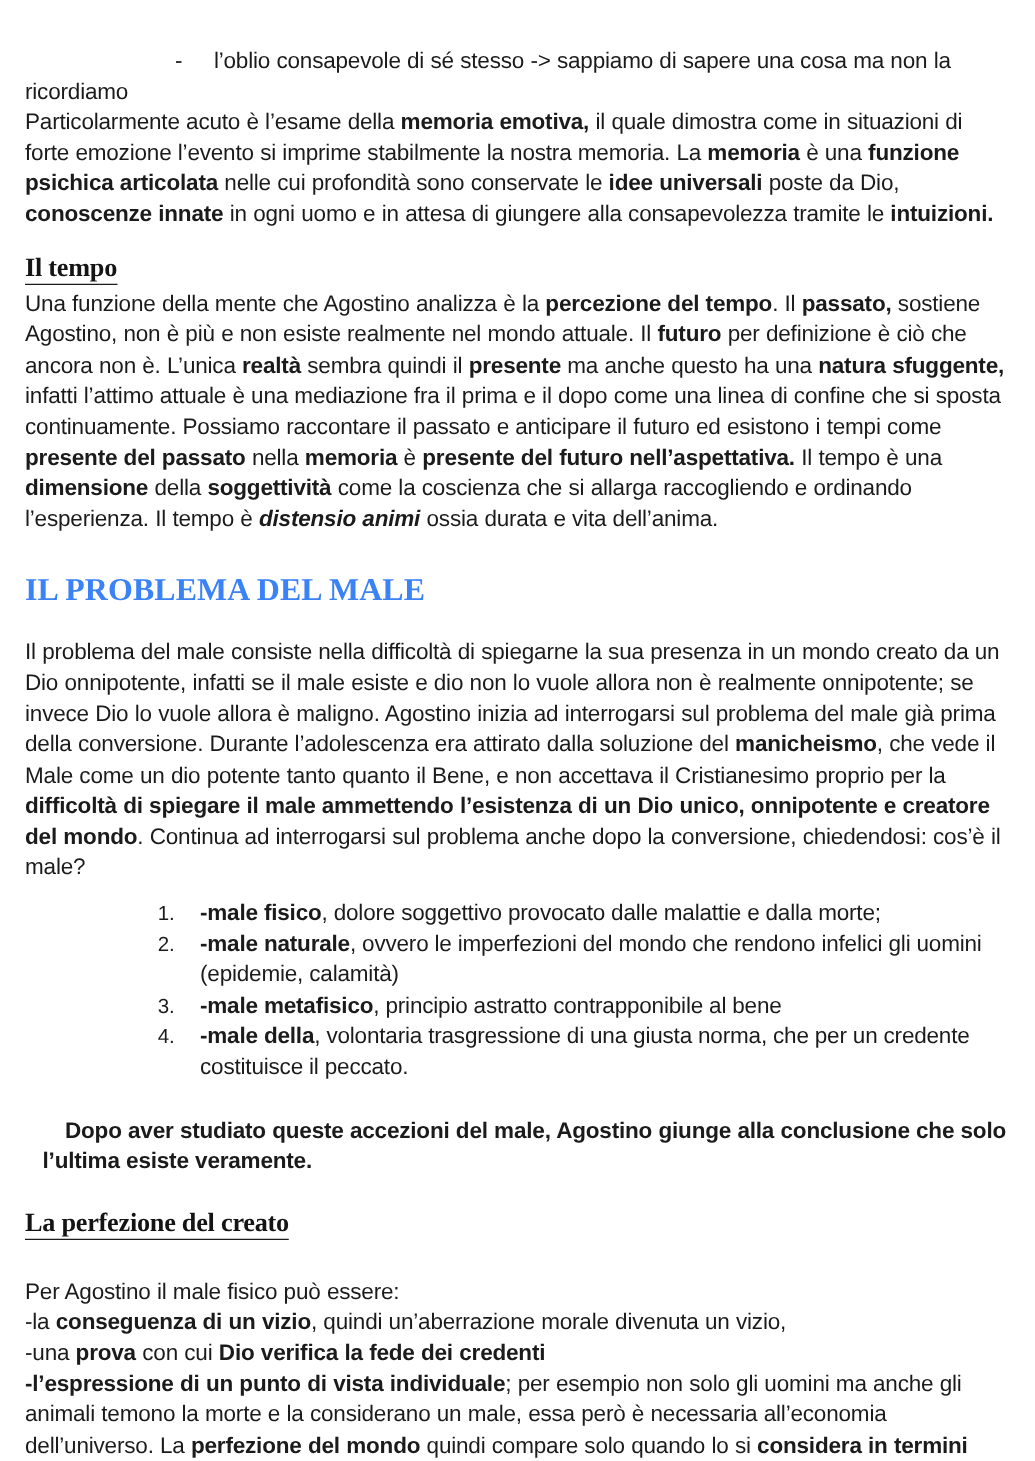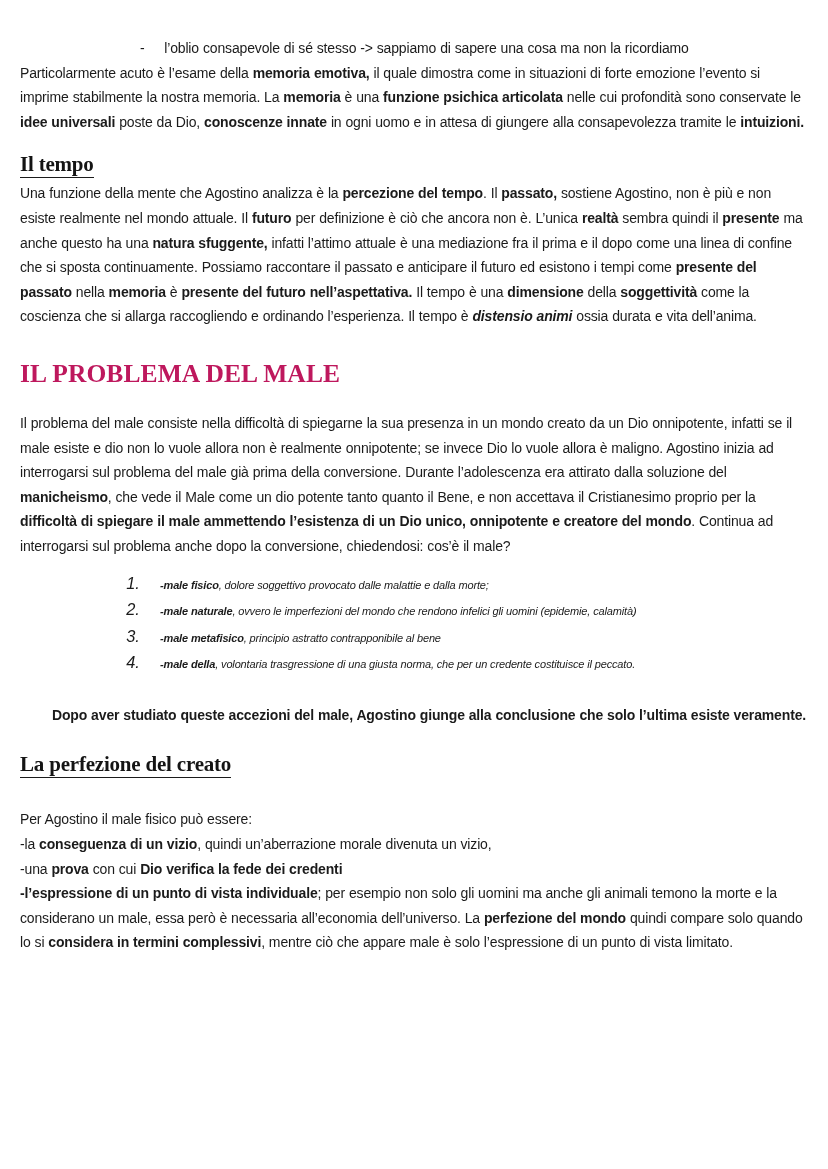--- a/index.html
+++ b/index.html
@@ -17,21 +17,21 @@
   .page {
     position: relative;
     width: 828px;
     height: 1169px;
     background: #ffffff;
     box-sizing: border-box;
     padding: 36px 18px 0 20px;
   }
   .body-text {
     font-family: "Liberation Sans", sans-serif;
-    font-size: 14px;
+    font-size: 18px;
     line-height: 24.6px;
     color: #1b1b1b;
     text-align: left;
     margin: 0;
     letter-spacing: -0.15px;
     word-spacing: 0.2px;
   }
   b, strong { font-weight: bold; }
   .bi { font-weight: bold; font-style: italic; }
 
@@ -60,45 +60,44 @@
   }
   .heading-wrap { display: block; text-decoration: underline; }
 
   h1.main-heading {
     font-family: "Liberation Serif", serif;
     font-size: 25.5px;
     line-height: 30px;
     font-weight: bold;
     margin: 30px 0 0 0;
     padding: 0;
-    color: #be185d;
+    color: #3b82f6;
     letter-spacing: 0.1px;
   }
 
   
   .blk { margin-top: 22px; }
   .blk-tight { margin-top: 0; }
   .gap-md { margin-top: 26px; }
 
   
   ol.male-list {
     margin: 12px 0 0 0;
     padding: 0 0 0 124px;
     list-style-position: outside;
     list-style-type: decimal;
   }
   ol.male-list li {
     font-family: "Liberation Sans", sans-serif;
-    font-size: 11px;
+    font-size: 18px;
     line-height: 24.6px;
     color: #1b1b1b;
     padding-left: 16px;
     margin: 0;
     letter-spacing: -0.15px;
-    font-style: italic;
   }
   ol.male-list li::marker {
     font-family: "Liberation Sans", sans-serif;
     font-size: 16.4px;
   }
 
   .indent-para {
     padding-left: 14px;
     text-indent: 18px;
     font-weight: bold;

